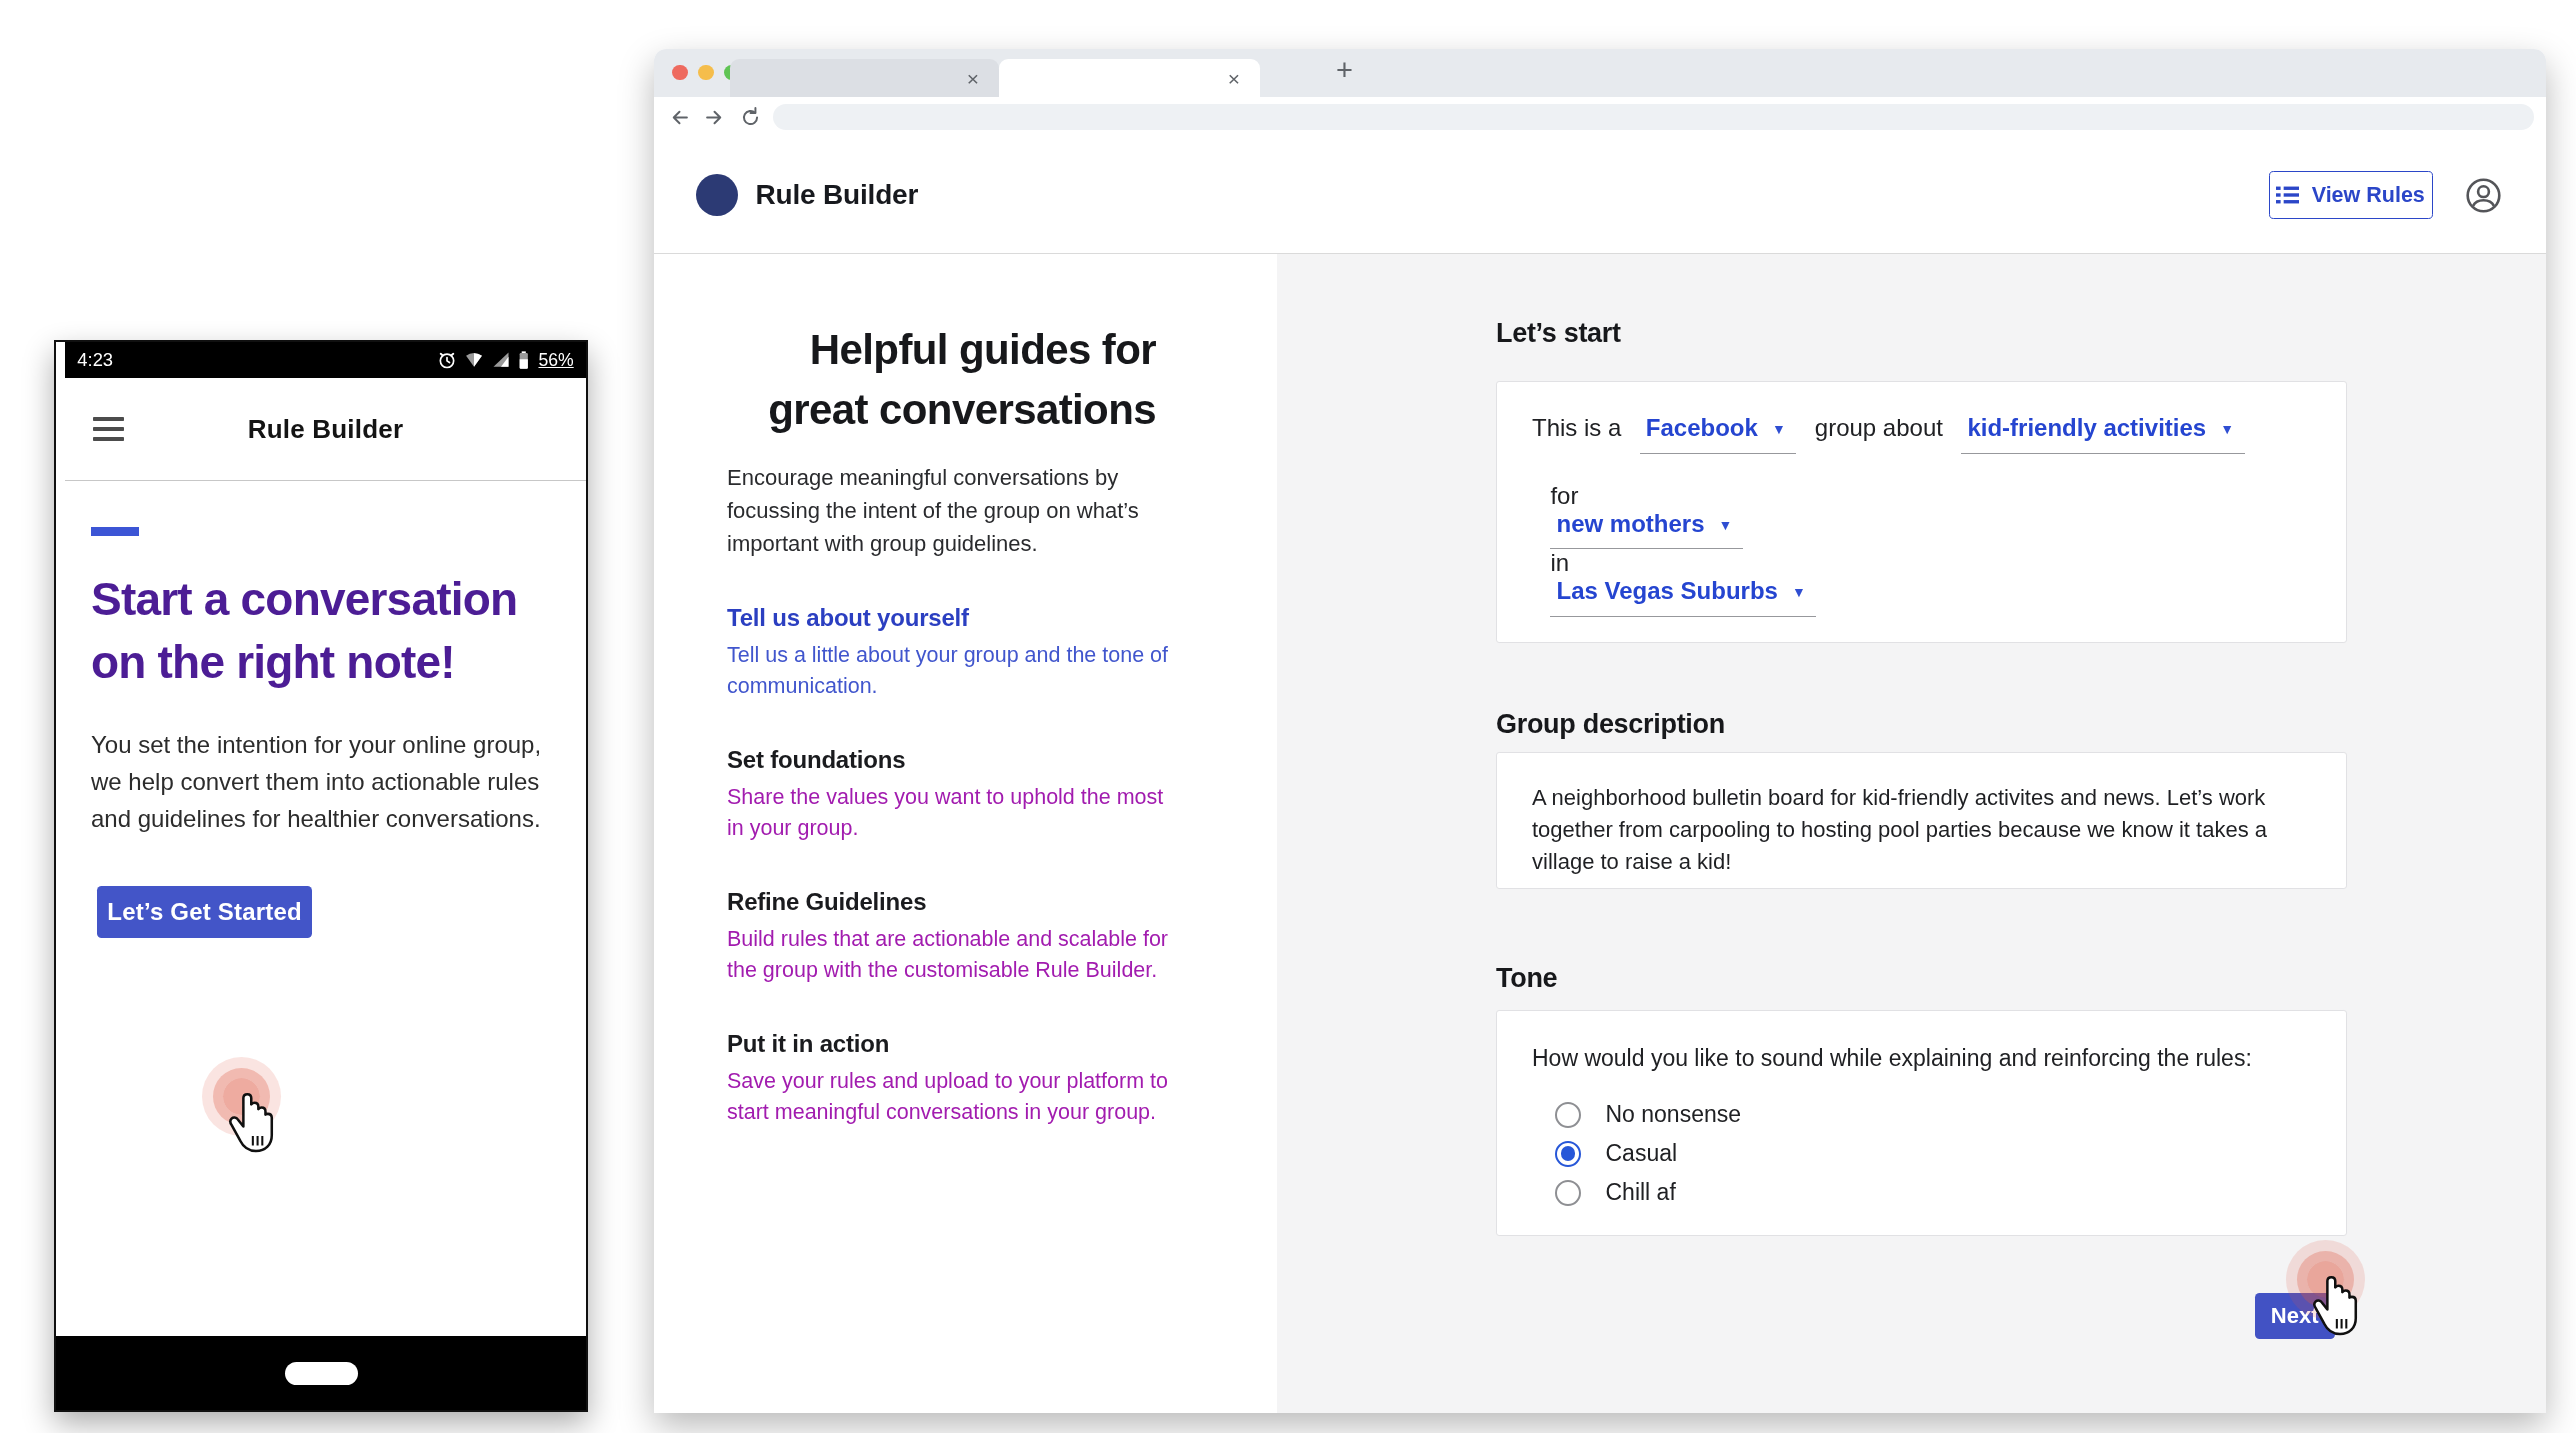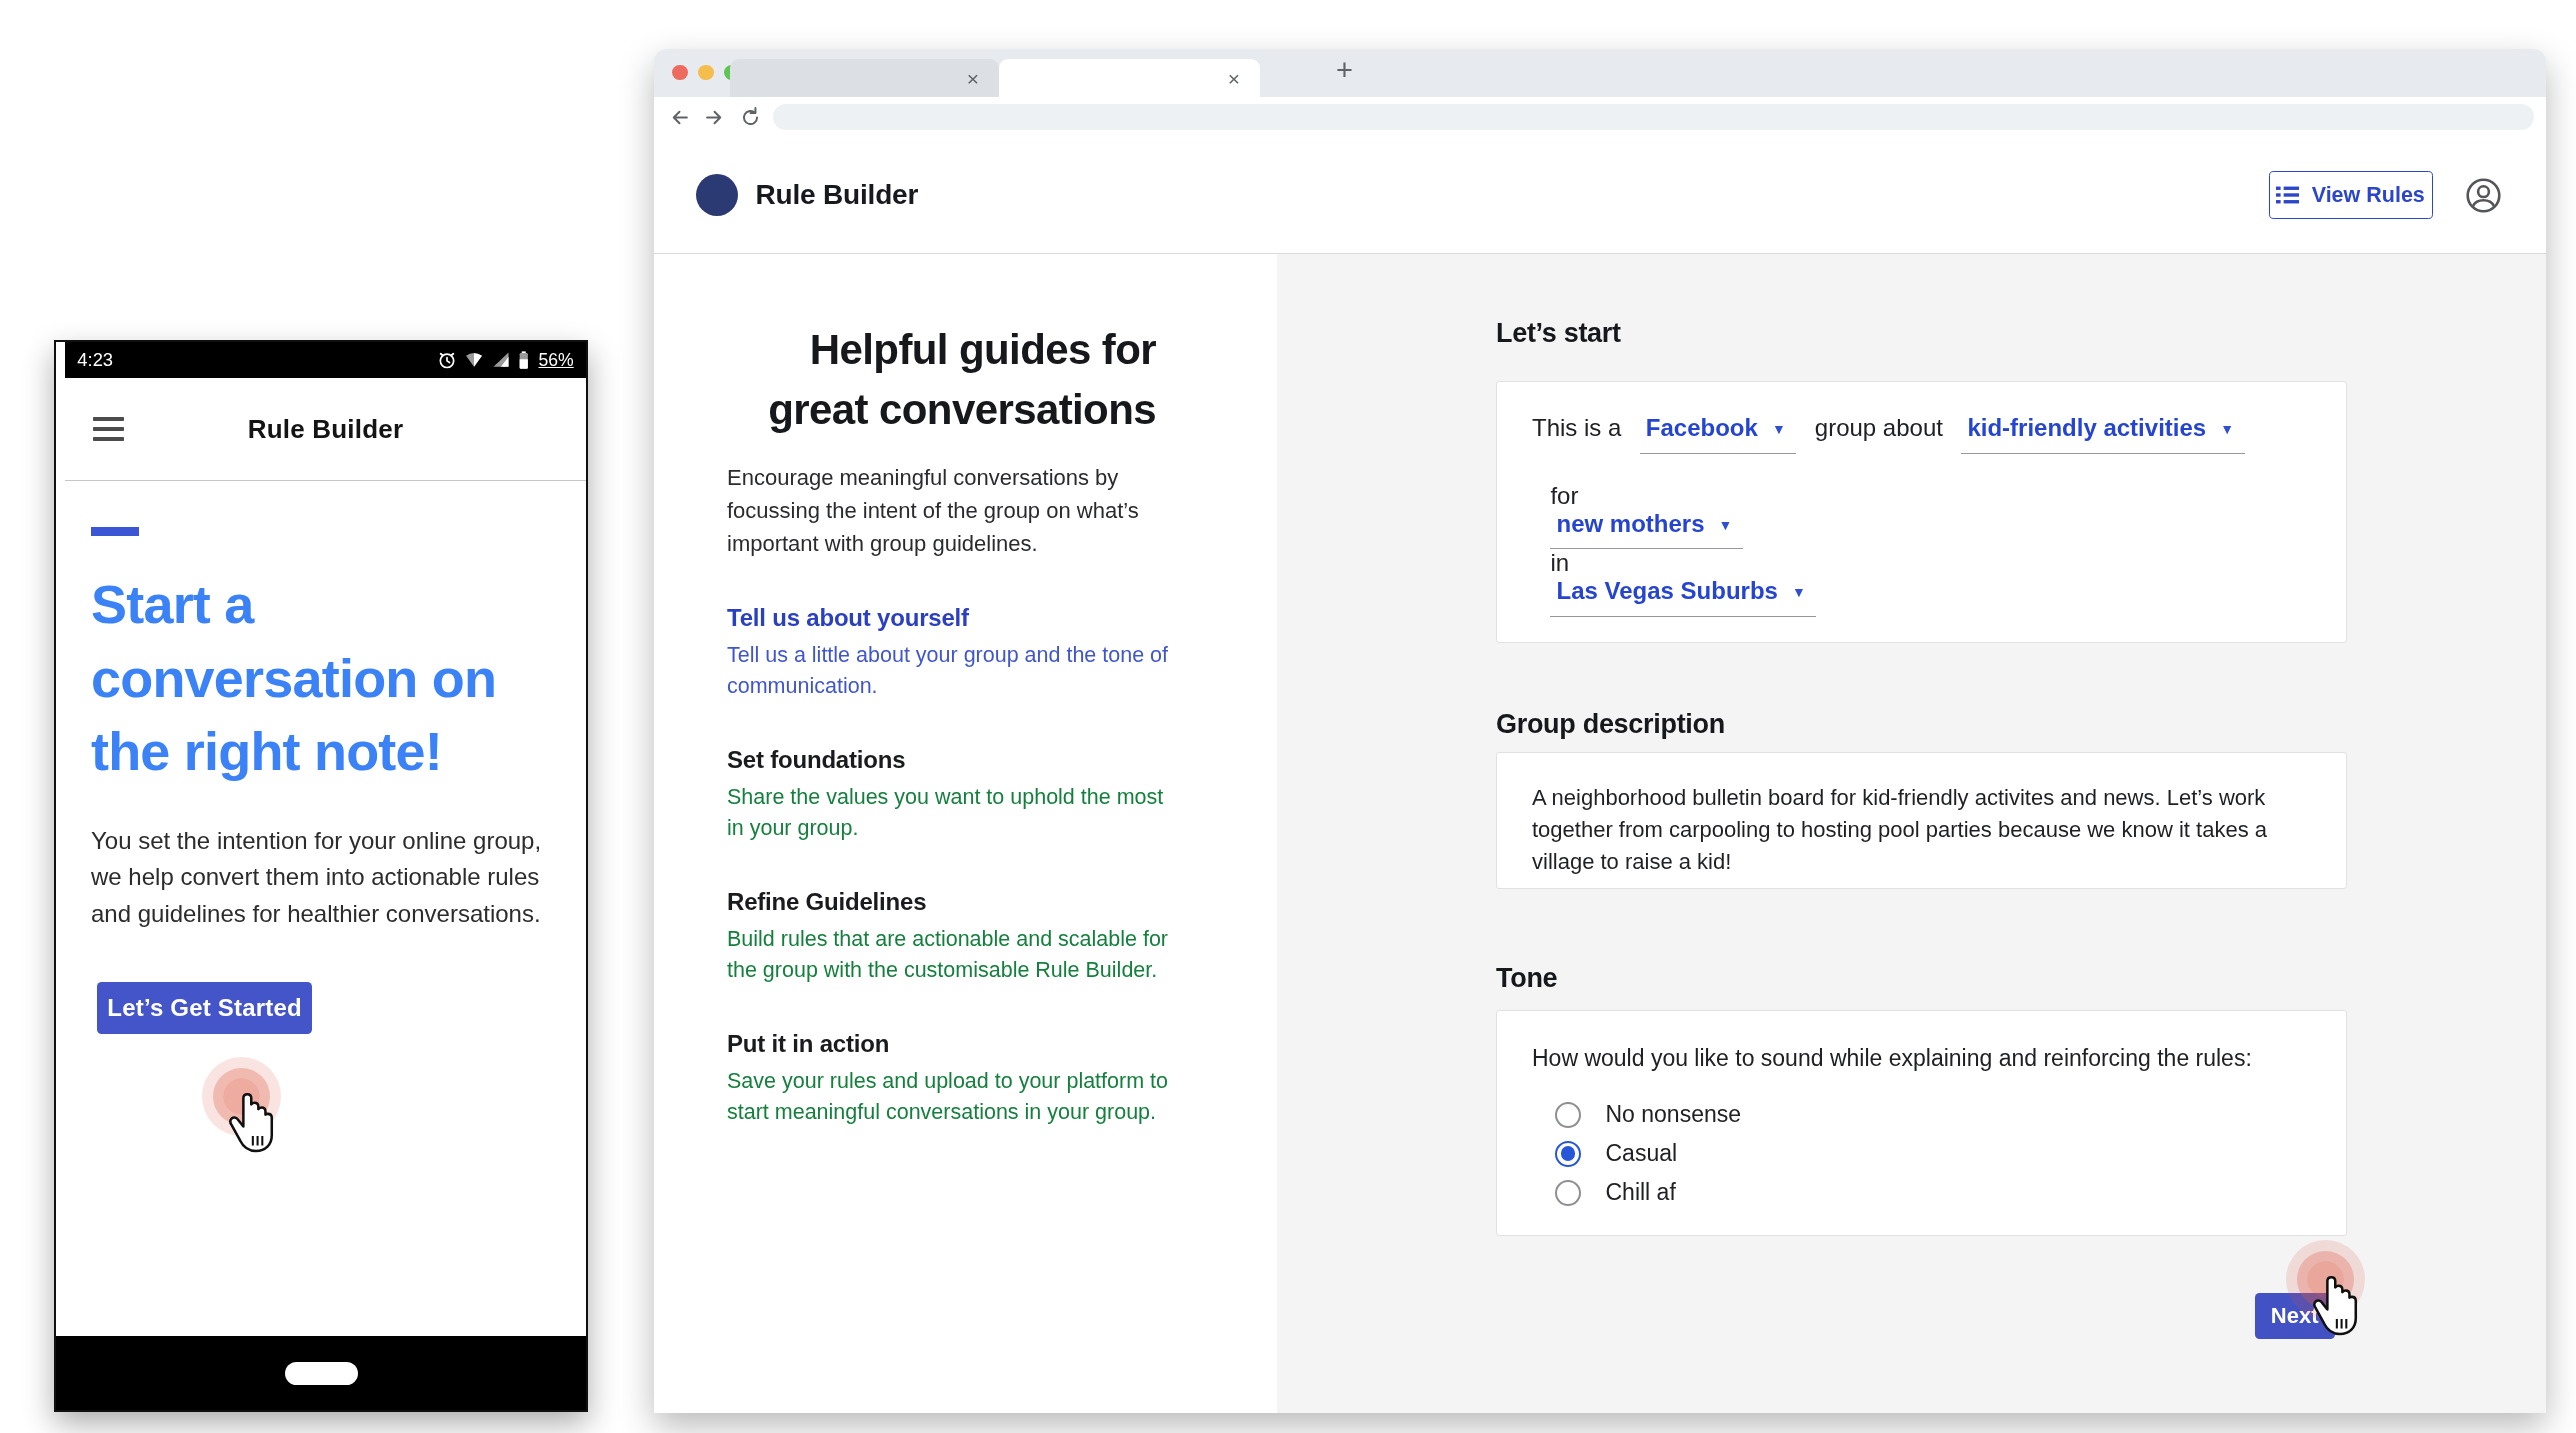--- a/index.html
+++ b/index.html
@@ -15,21 +15,21 @@
   .p-status .sicons { display:flex; align-items:center; gap:7px;text-decoration:underline; }
   .p-status svg { display:block; }
   .p-batt-pct { font-size:17.6px; margin-left:2.3px; }
   .p-appbar { height:103px; display:flex; align-items:center; position:relative;
     border-bottom:1.5px solid #c7c7c7; background:#fff; }
   .hamburger { position:absolute; left:28px; width:31px; display:flex; flex-direction:column; gap:6.1px; cursor:pointer; }
   .hamburger span { height:3.8px; background:#4c4c4c; border-radius:0.8px; }
   .p-title { width:100%; text-align:center; font-size:26px; font-weight:700; color:#141414; letter-spacing:0.2px; }
   .p-content { padding:0 26px; position:relative; }
   .p-dash { margin-top:46px; width:48px; height:9.2px; background:#3c55d5; }
-  .p-h1 { margin-top:32px; font-size:54px; line-height:1.36; font-weight:800; color:#3b82f6; letter-spacing:-0.8px; width:460px; }
+  .p-h1 { margin-top:32px; font-size:46px; line-height:1.36; font-weight:800; color:#4c1d95; letter-spacing:-0.8px; width:460px; }
   .p-body { margin-top:34px; font-size:24px; line-height:1.53; color:#2c2c2c; width:452px; }
   .p-cta { margin-top:49px; margin-left:6.1px; width:215px; height:52px; background:#4355c8; color:#fff;
     font-size:24px; font-weight:700; border:none; border-radius:4.6px; display:flex; align-items:center;
     justify-content:center; font-family:inherit; letter-spacing:0.2px; cursor:pointer; }
   .p-home { position:absolute; left:0; right:0; bottom:0; height:74px; background:#000;
     display:flex; align-items:center; justify-content:center; }
   .p-home-pill { width:73px; height:23px; border-radius:12.3px; background:#fff; }
 
   
   .cursor { position:absolute; width:0; height:0; z-index:50; pointer-events:none; }
@@ -65,21 +65,21 @@
   .profile { margin-left:32px; margin-right:18.4px; cursor:pointer; display:flex; }
 
   .bcontent { display:flex; height:1159px; }
   
   .guide { width:623px; background:#fff; padding:66px 69px 0 73px; flex:none; }
   .guide-title { font-size:42px; line-height:1.44; font-weight:800; color:#17181b; letter-spacing:-0.6px; width:429px;text-align:right; }
   .guide-intro { margin-top:20px; font-size:22px; line-height:1.5; color:#2a2b2e; width:429px; }
   .step { margin-top:44px; cursor:pointer; }
   .step:first-of-type { margin-top:48px; }
   .step-title { font-size:24px; font-weight:700; color:#1a1b1e; letter-spacing:-0.2px; }
-  .step-desc { margin-top:7.7px; font-size:21.5px; line-height:1.45; color:#15803d; width:449px; }
+  .step-desc { margin-top:7.7px; font-size:21.5px; line-height:1.45; color:#a21caf; width:449px; }
   .step.active .step-title { color:#2b3fc1; }
   .step.active .step-desc { color:#4156cd; }
 
   
   .formcol { flex:1; background:#f4f4f5; padding:64px 0 0 219px; }
   .form-inner { width:851px; display:flex; flex-direction:column; }
   .sect-h { font-size:27px; font-weight:800; color:#17181b; letter-spacing:-0.3px; }
   .card { background:#fff; border:1.5px solid #e1e1e4; border-radius:3.1px; }
   .card.sentence { margin-top:32px; padding:32px 35px 24.5px; font-size:24px; color:#202124; }
   .srow { display:flex; align-items:baseline; white-space:nowrap; }

